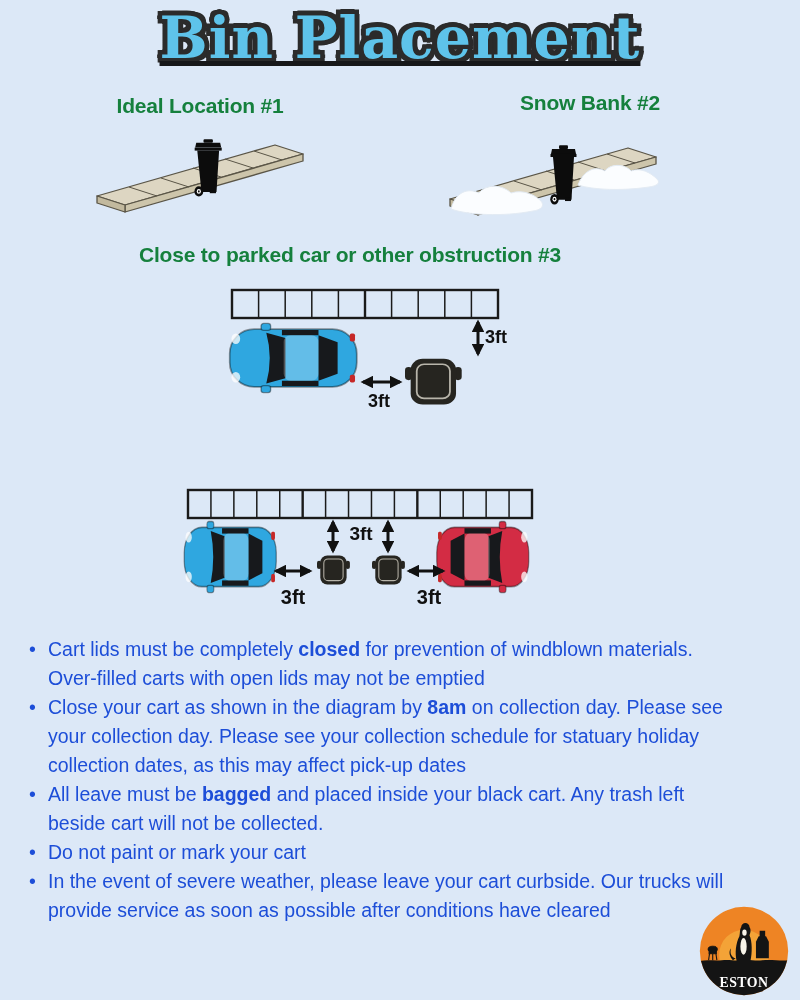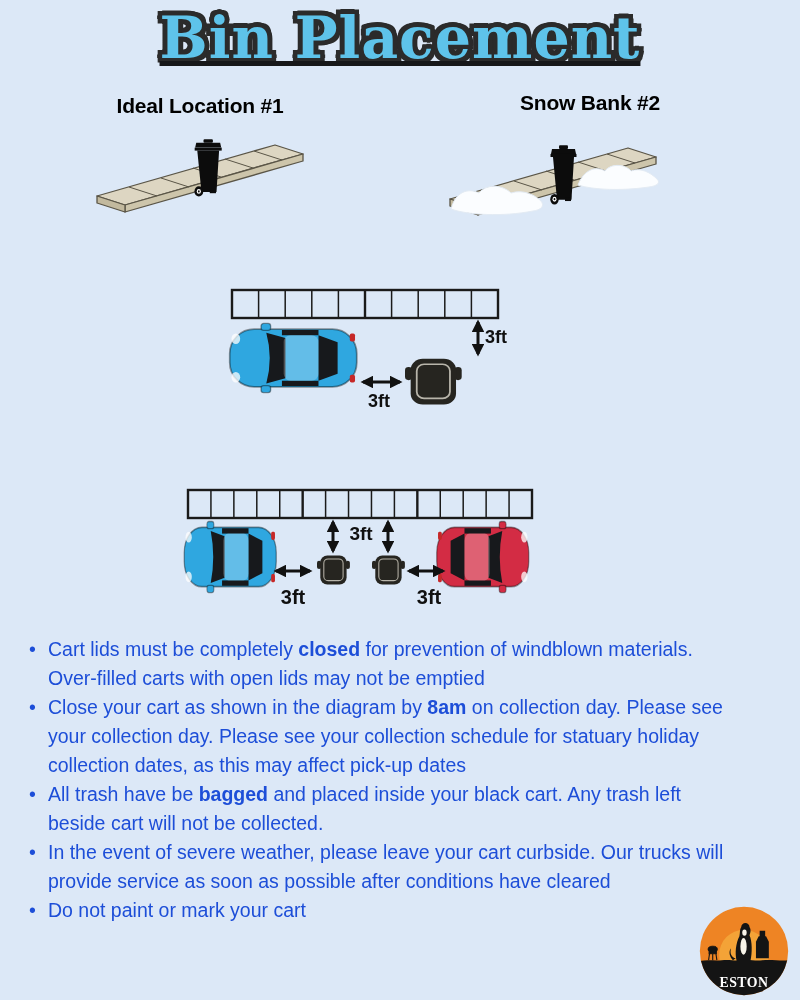--- a/index.html
+++ b/index.html
@@ -9,21 +9,21 @@
   
   .title{position:absolute;top:4px;left:0;width:800px;text-align:center;
          font-family:"DejaVu Serif",serif;font-weight:800;font-size:57px;letter-spacing:1px;text-decoration:underline;}
   .t-stroke{position:absolute;left:0;right:0;top:0;color:#2b2b2b;
             -webkit-text-stroke:9px #2b2b2b;
             text-shadow:-4px -4px 0 #2b2b2b,4px -4px 0 #2b2b2b,-4px 4px 0 #2b2b2b,4px 4px 0 #2b2b2b,
                         -5px 0 0 #2b2b2b,5px 0 0 #2b2b2b,0 -5px 0 #2b2b2b,0 5px 0 #2b2b2b;}
   .t-fill{position:relative;color:#5ec3ea;}
 
   
-  .h2{position:absolute;font-weight:bold;font-size:21px;line-height:1.2;color:#000000;
+  .h2{position:absolute;font-weight:bold;font-size:21px;line-height:1.2;color:#15803d;
       text-align:center;letter-spacing:-0.2px;}
   .h-ideal{left:40px;top:93px;width:320px;}
   .h-snow{left:440px;top:90px;width:300px;}
   .h-obstruction{left:0;top:242px;width:700px;}
   .h-between{left:0;top:442px;width:726px;}
 
   
   .illus{position:absolute;}
   .il-ideal{left:90px;top:128px;}
   .il-snow{left:443px;top:131px;}
@@ -91,20 +91,21 @@
     </defs>
   </svg>
 
   <div class="title">
     <span class="t-stroke">Bin Placement</span>
     <span class="t-fill">Bin Placement</span>
   </div>
 
   <div class="h2 h-ideal">Ideal Location #1</div>
   <div class="h2 h-snow">Snow Bank #2</div>
+  <div class="h2 h-obstruction">Close to parked car or other obstruction #3</div>
 
   <svg class="illus il-ideal" width="230" height="90" viewBox="0 0 230 90">
     <use href="#plank"></use>
     <use href="#binFront" transform="translate(100,10) scale(0.52,0.6)"></use>
   </svg>
 
   <svg class="illus il-snow" width="230" height="90" viewBox="0 0 230 90">
     <use href="#plank"></use>
     <path d="M8,78 C12,62 24,56 36,62 C44,52 60,54 68,62 C80,58 92,64 98,70 C102,75 98,79 90,80 C60,86 24,84 8,78 Z" fill="#fbfdff" stroke="#e3ebf4" stroke-width="1"></path>
     <path d="M135,54 C140,40 152,34 162,40 C168,32 182,33 188,40 C198,36 208,42 214,48 C218,52 214,55 206,56 C180,60 150,59 135,54 Z" fill="#fbfdff" stroke="#e3ebf4" stroke-width="1"></path>
@@ -169,23 +170,23 @@
     <line x1="126" y1="91" x2="160" y2="91" stroke="#111" stroke-width="3" marker-start="url(#ah4)" marker-end="url(#ah4)"></line>
     <line x1="259" y1="91" x2="293" y2="91" stroke="#111" stroke-width="3" marker-start="url(#ah4)" marker-end="url(#ah4)"></line>
     <text class="ft" x="211" y="60" font-size="19" text-anchor="middle">3ft</text>
     <text class="ft" x="143" y="124" font-size="20" text-anchor="middle">3ft</text>
     <text class="ft" x="279" y="124" font-size="20" text-anchor="middle">3ft</text>
   </svg>
 
   <ul class="rules">
       <li><span>Cart lids must be completely </span><b>closed</b><span> for prevention of windblown materials. Over-filled carts with open lids may not be emptied</span></li>
       <li><span>Close your cart as shown in the diagram by </span><b>8am</b><span> on collection day. Please see your collection day. Please see your collection schedule for statuary holiday collection dates, as this may affect pick-up dates</span></li>
-      <li><span>All trash have be </span><b>bagged</b><span> and placed inside your black cart. Any trash left beside cart will not be collected.</span></li>
+      <li><span>All leave must be </span><b>bagged</b><span> and placed inside your black cart. Any trash left beside cart will not be collected.</span></li>
+      <li><span>Do not paint or mark your cart</span></li>
       <li><span>In the event of severe weather, please leave your cart curbside. Our trucks will provide service as soon as possible after conditions have cleared</span></li>
-      <li><span>Do not paint or mark your cart</span></li>
     </ul>
 
   <svg class="logo" viewBox="0 0 100 100">
     <defs>
         <clipPath id="logoClip">
           <circle cx="50" cy="50" r="48"></circle>
         </clipPath>
       </defs>
     <g clip-path="url(#logoClip)">
       <rect x="0" y="0" width="100" height="100" fill="#ee8424"></rect>

